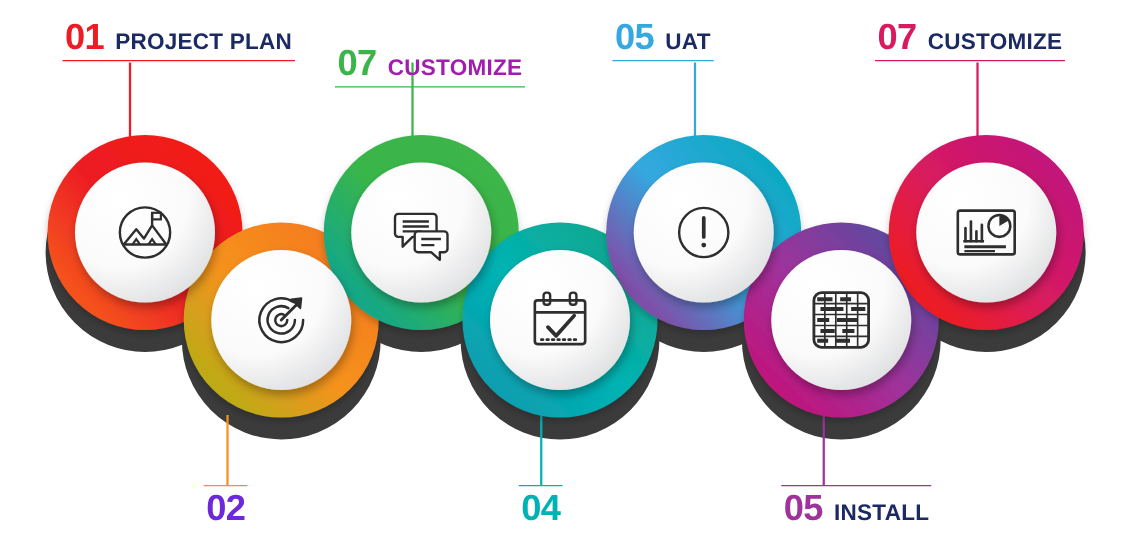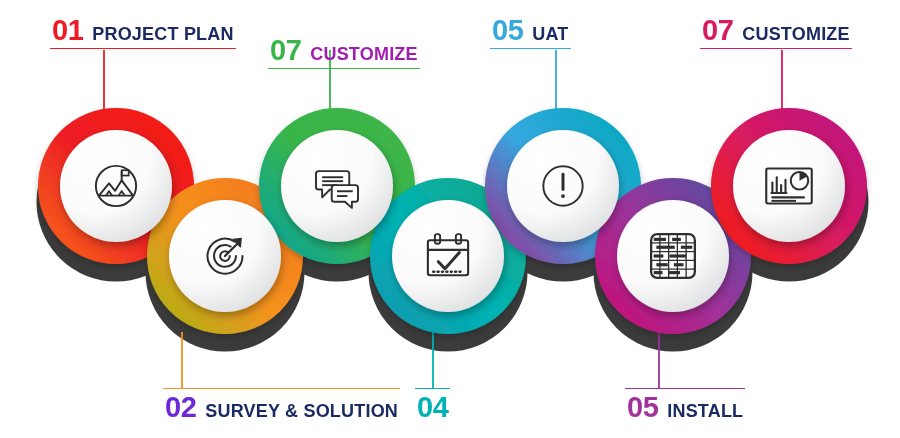--- a/index.html
+++ b/index.html
@@ -242,21 +242,20 @@
   <div id="labels">
       <div class="label-block label-top" style="left: 50px; top: 16px; color: rgb(237, 28, 36);">
         <div class="label-row">
           <span class="lbl-num" style="color: rgb(237, 28, 36);">01</span>
           <span class="lbl-text" style="color: rgb(27, 42, 99);">PROJECT PLAN</span>
         </div>
       </div>
       <div class="label-block label-bottom" style="left: 163px; top: 388px; color: rgb(246, 146, 30);">
         <div class="label-row">
           <span class="lbl-num" style="color: #6d28d9;">02</span>
-          <span class="lbl-text" style="color: rgb(27, 42, 99);">SURVEY &amp; SOLUTION</span>
         </div>
       </div>
       <div class="label-block label-top" style="left: 268px; top: 16px; color: rgb(57, 181, 74);">
         <div class="label-row">
           <span class="lbl-num" style="color: rgb(57, 181, 74);">07</span>
           <span class="lbl-text" style="color: #a21caf; margin-top: 29px;">CUSTOMIZE</span>
         </div>
       </div>
       <div class="label-block label-bottom" style="left: 415px; top: 388px; color: rgb(0, 179, 179);">
         <div class="label-row">

